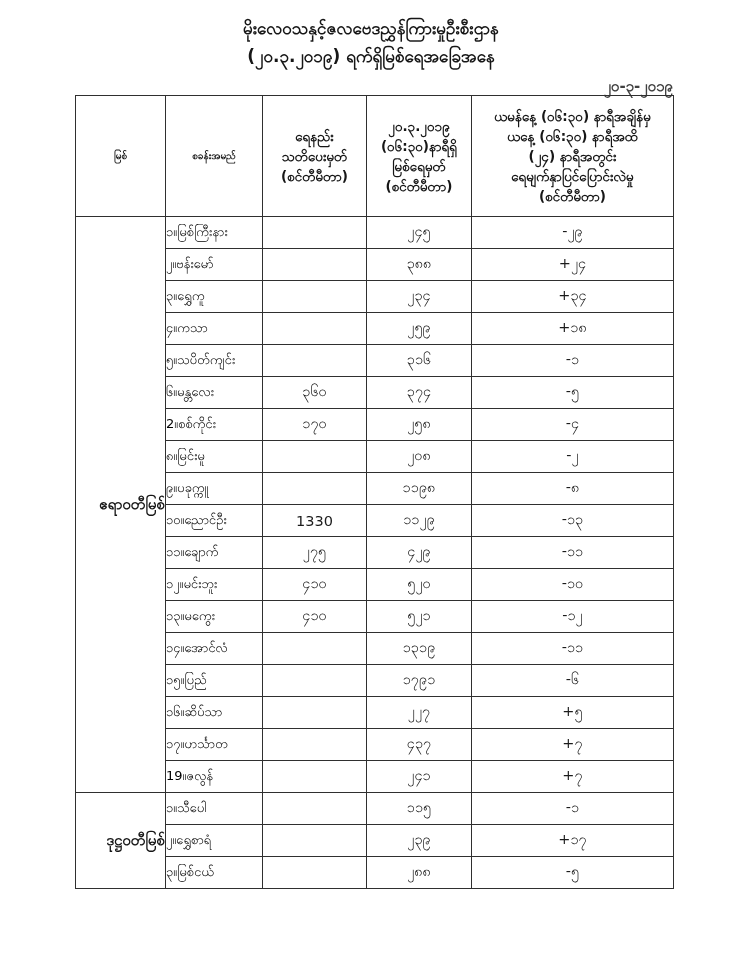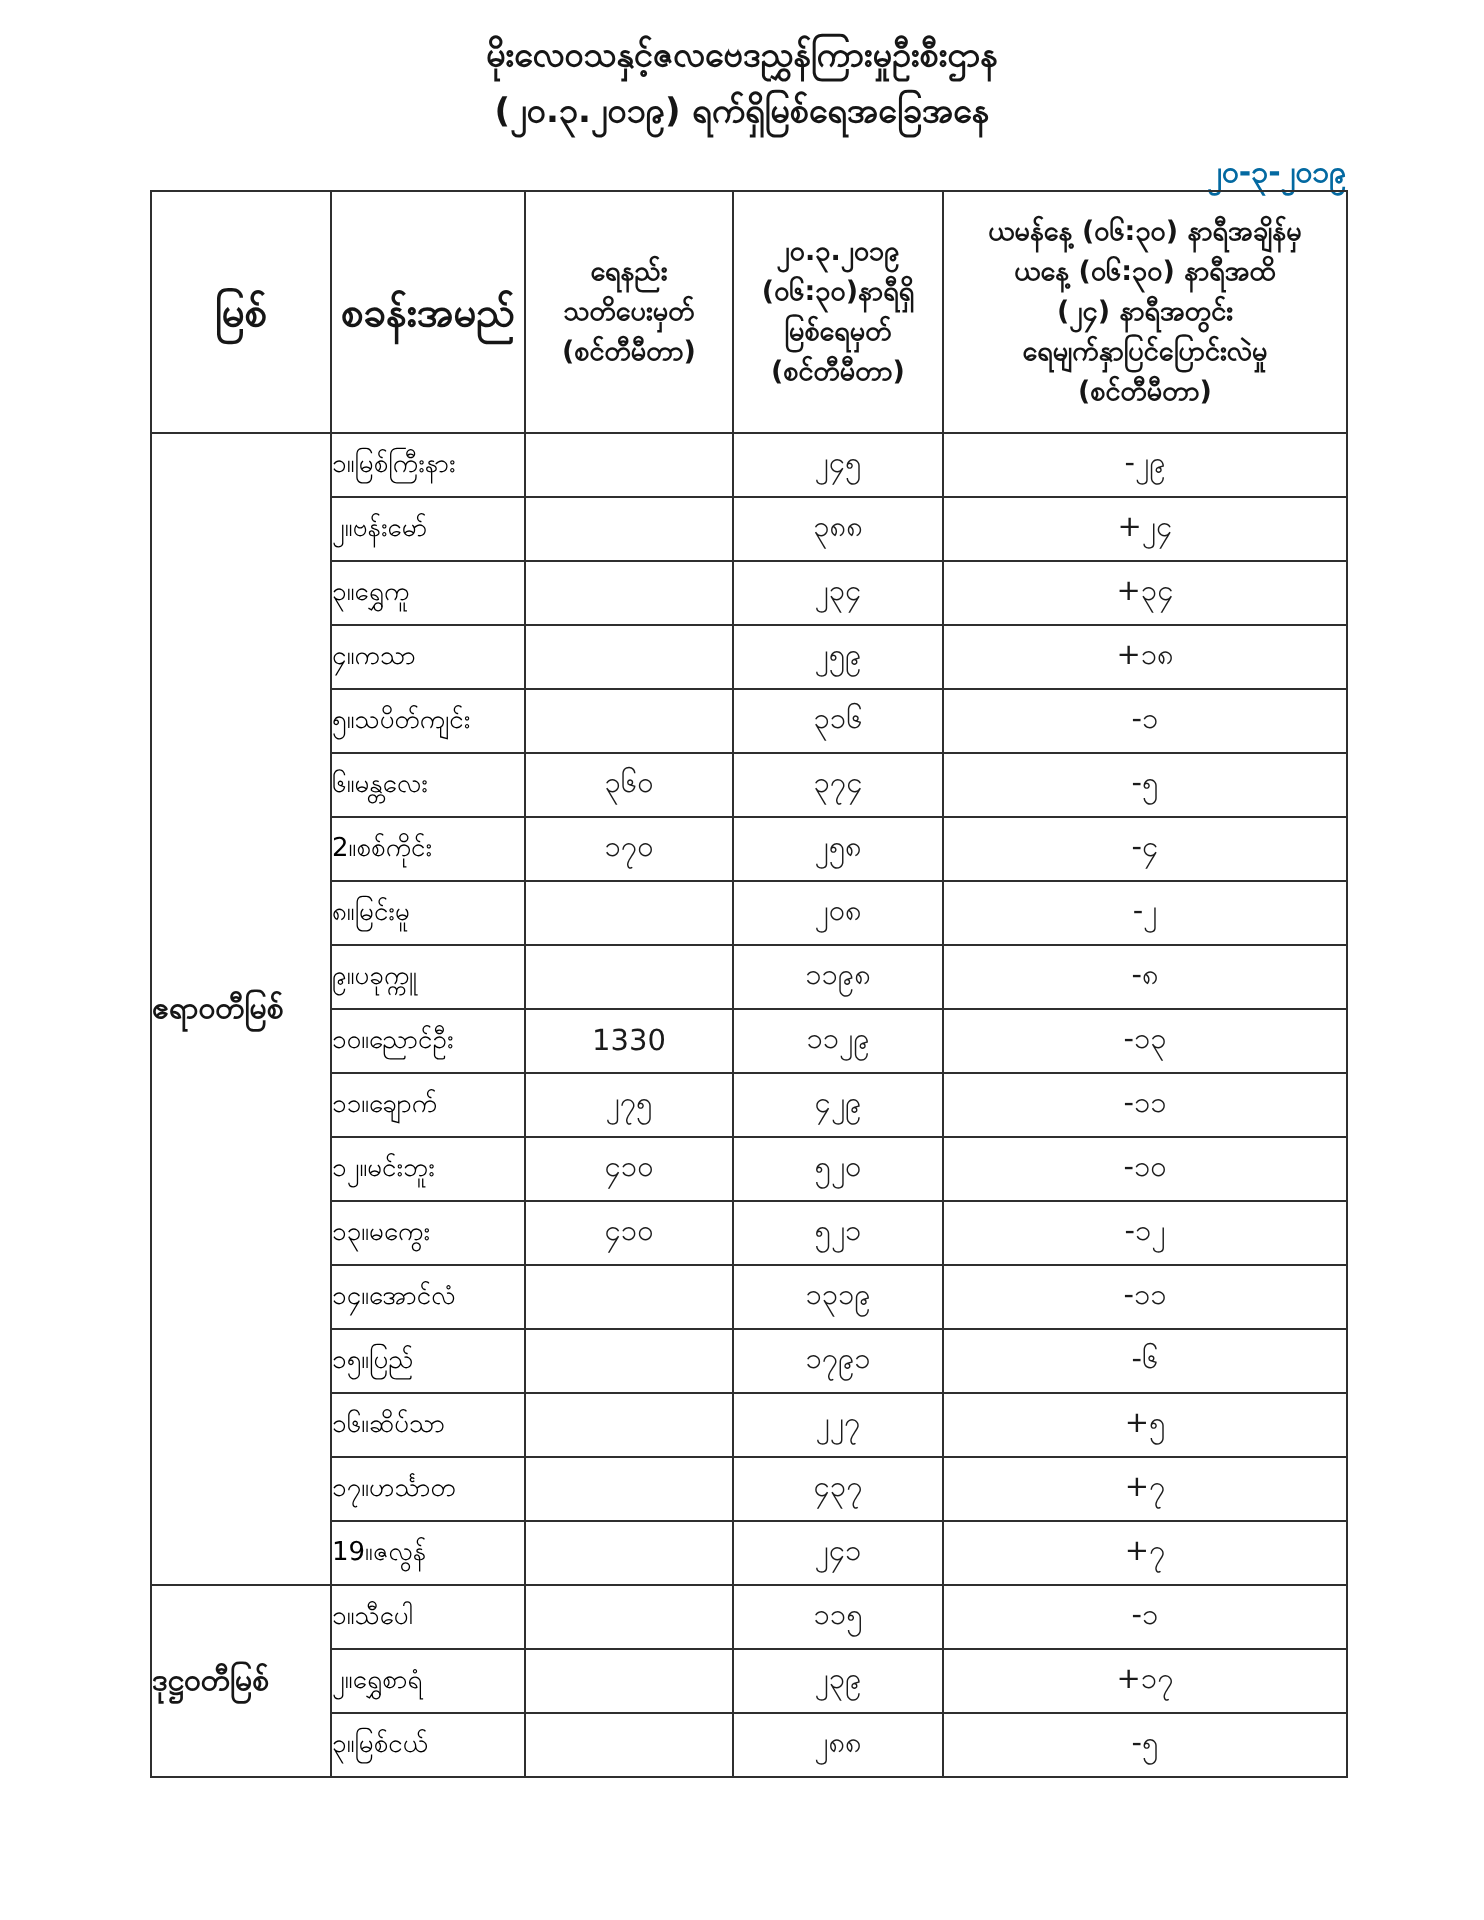--- a/index.html
+++ b/index.html
@@ -25,21 +25,21 @@
   }
   .title-1 { top: 16px; text-align: center; }
   .title-2 { top: 44px; }
   .date-right {
     position: absolute;
     top: 76px;
     left: 75px; width: 598px;
     text-align: right;
     font-size: 15px;
     font-weight: bold;
-    color: #0369a1;
+    color: #404040;
   }
   table.report {
     position: absolute;
     left: 75px; top: 95px;
     width: 598px;
     border-collapse: collapse;
     table-layout: fixed;
   }
   table.report th, table.report td {
     border: 1.6px solid #2f2f2f;
@@ -50,23 +50,23 @@
   table.report tbody tr { height: 32px; }
   th {
     font-weight: bold;
     font-size: 13.5px;
     line-height: 20px;
     text-align: center;
     vertical-align: middle;
     white-space: pre-line;
     color: #161616;
   }
-  th.h-river, th.h-station { font-size: 20px; }
+  th.h-river, th.h-station { font-size: 10px; }
   td.river {
-    text-align: left;
+    text-align: right;
     vertical-align: middle;
     font-weight: bold;
     font-size: 15px;
     color: #161616;
   }
   td.st {
     text-align: left;
     vertical-align: middle;
     font-size: 13px;
     padding-left: 6px;

